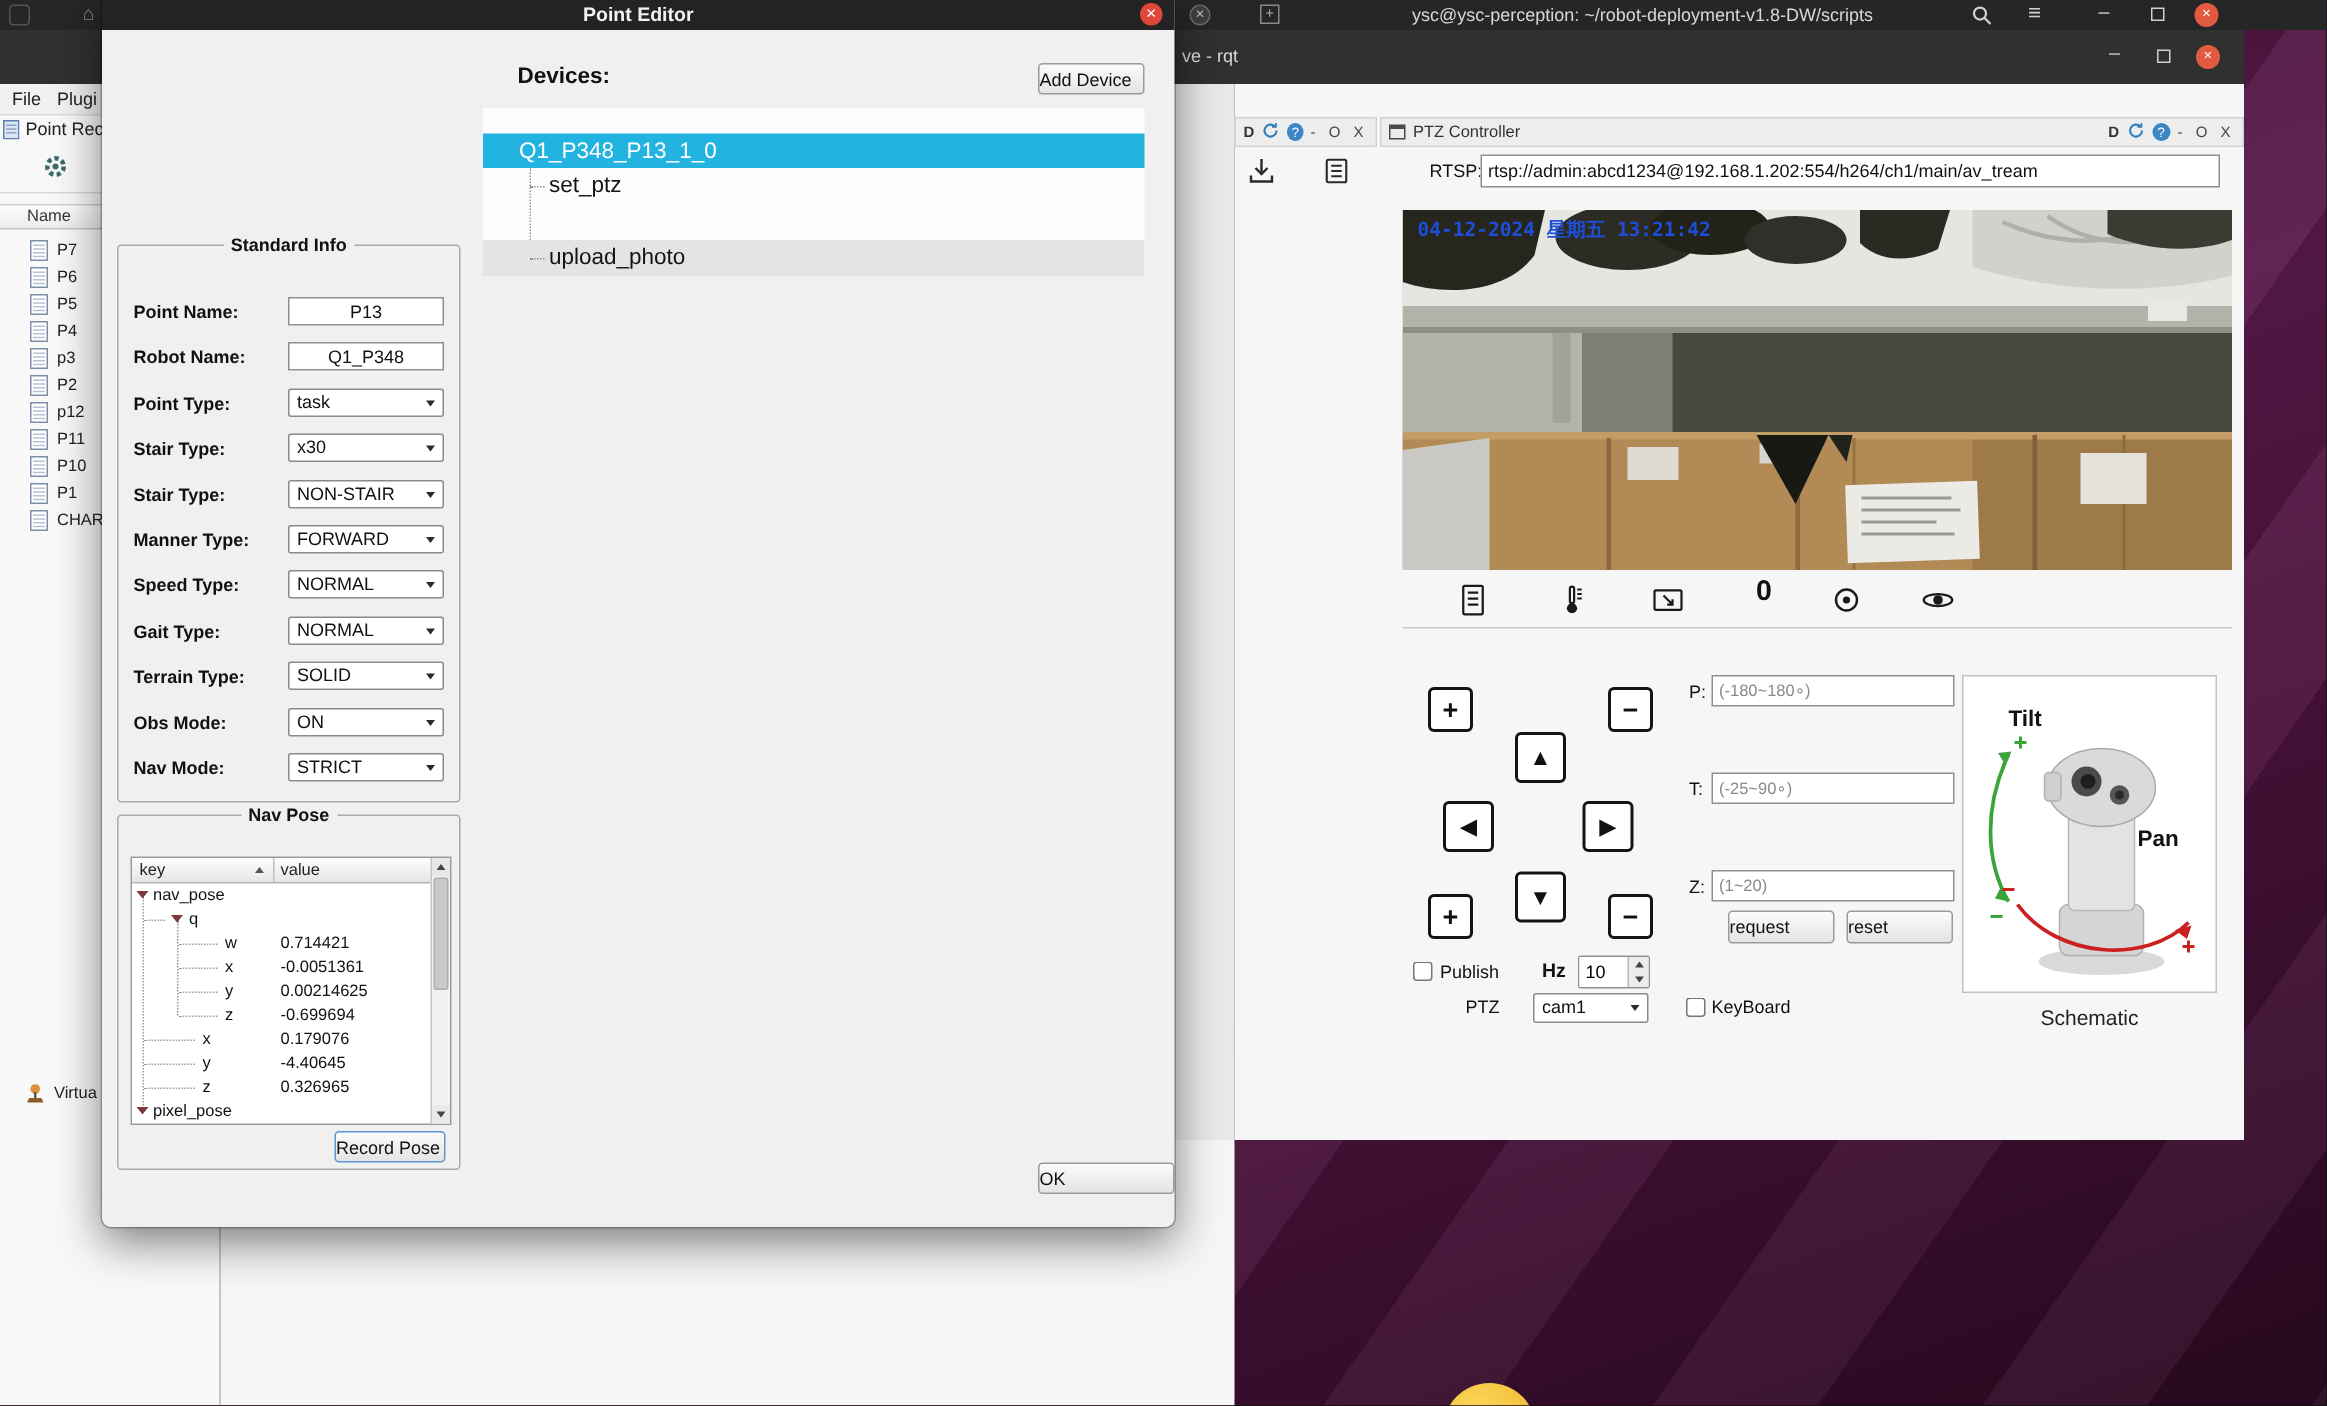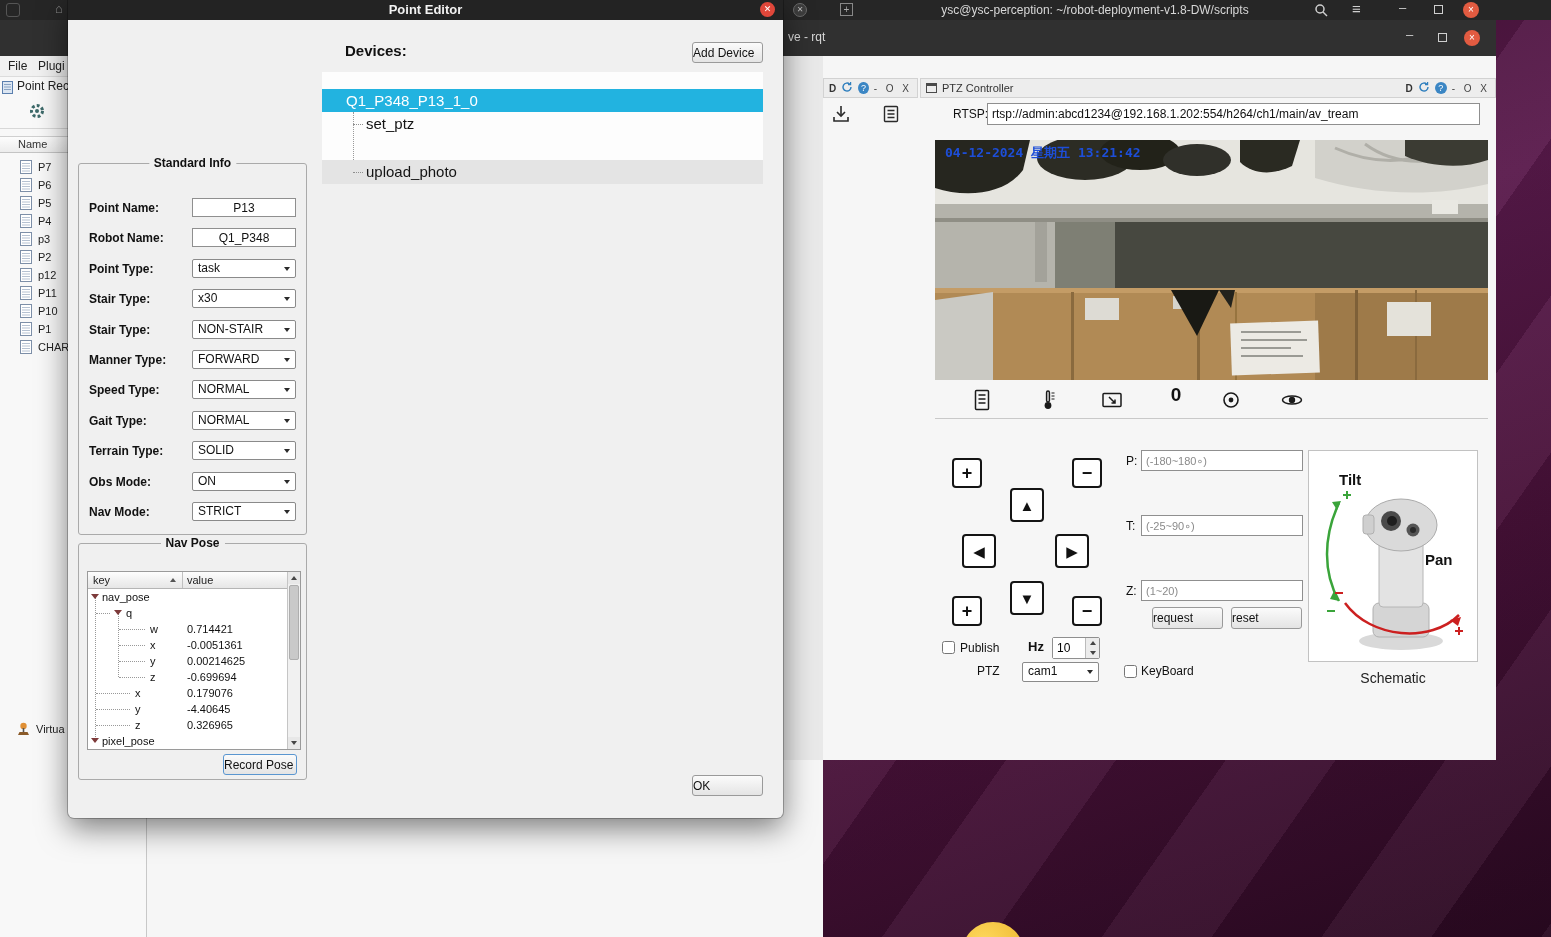--- a/index.html
+++ b/index.html
@@ -576,19 +576,19 @@
       <button class="btn" style="left:624px;top:22px;width:71px;height:21px">Add Device</button>
 
       <div class="ab" style="left:254px;top:52px;width:441px;height:112px;background:#fdfdfd">
         <span class="dev-exp"></span>
         <div class="dev-root">Q1_P348_P13_1_0</div>
         <div class="vguide" style="left:31px;top:40px;height:60px"></div>
         <div class="dev-row" style="top:40px"><span class="ddash"></span><span>set_ptz</span></div>
         <div class="dev-row" style="top:88px;background:#e4e4e4"><span class="ddash"></span><span>upload_photo</span></div>
       </div>
 
-      <button class="btn" style="left:624px;top:755px;width:71px;height:21px">OK</button>
+      <button class="btn" style="left:624px;top:755px;width:91px;height:21px">OK</button>
     </div>
   </div>
 
   <div class="ab" style="left:962px;top:922px;width:62px;height:62px;border-radius:50%;z-index:3;background:radial-gradient(circle at 35% 35%,#ffd95e,#eab228)"></div>
 
 </div>
 
 </body></html>

